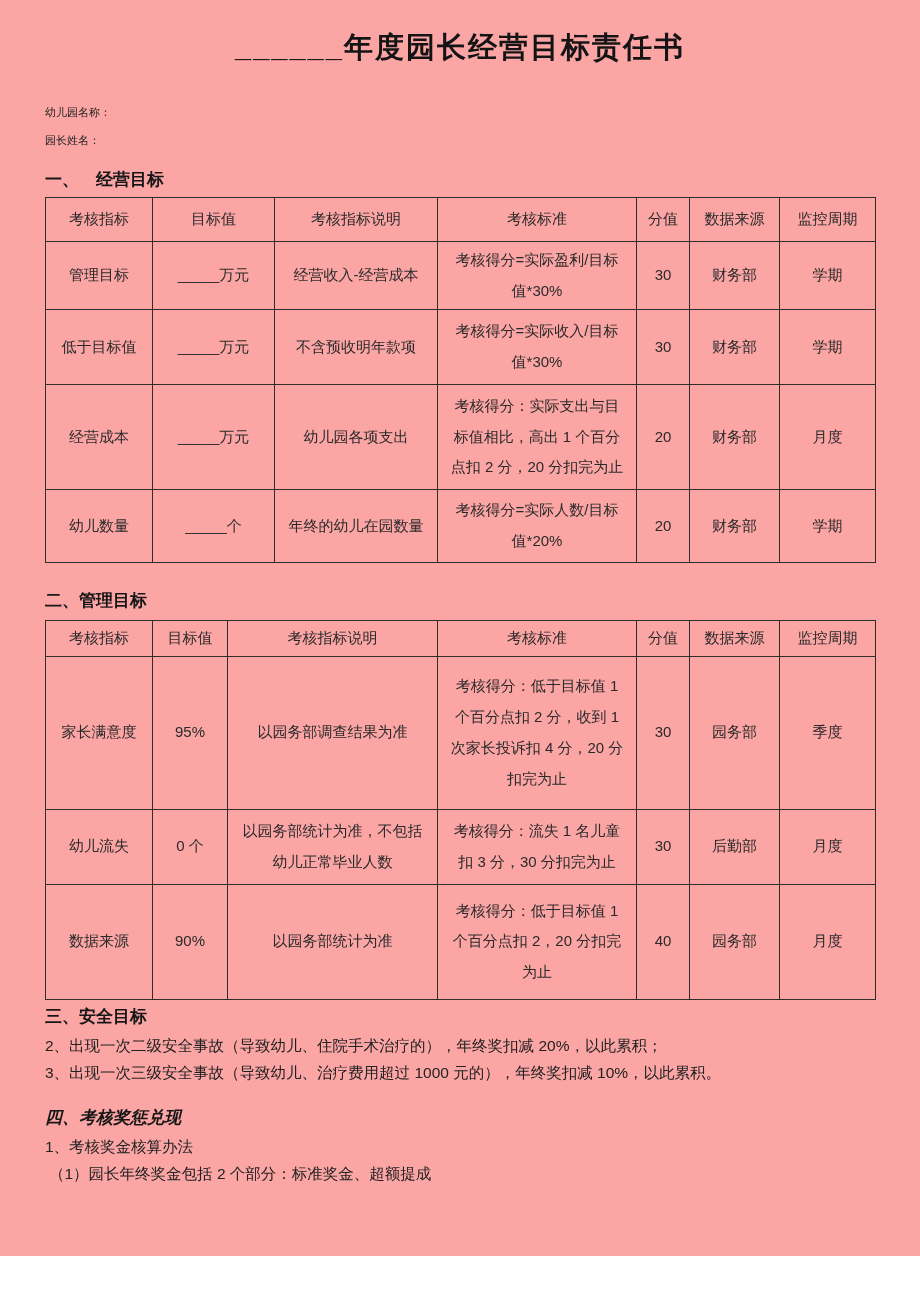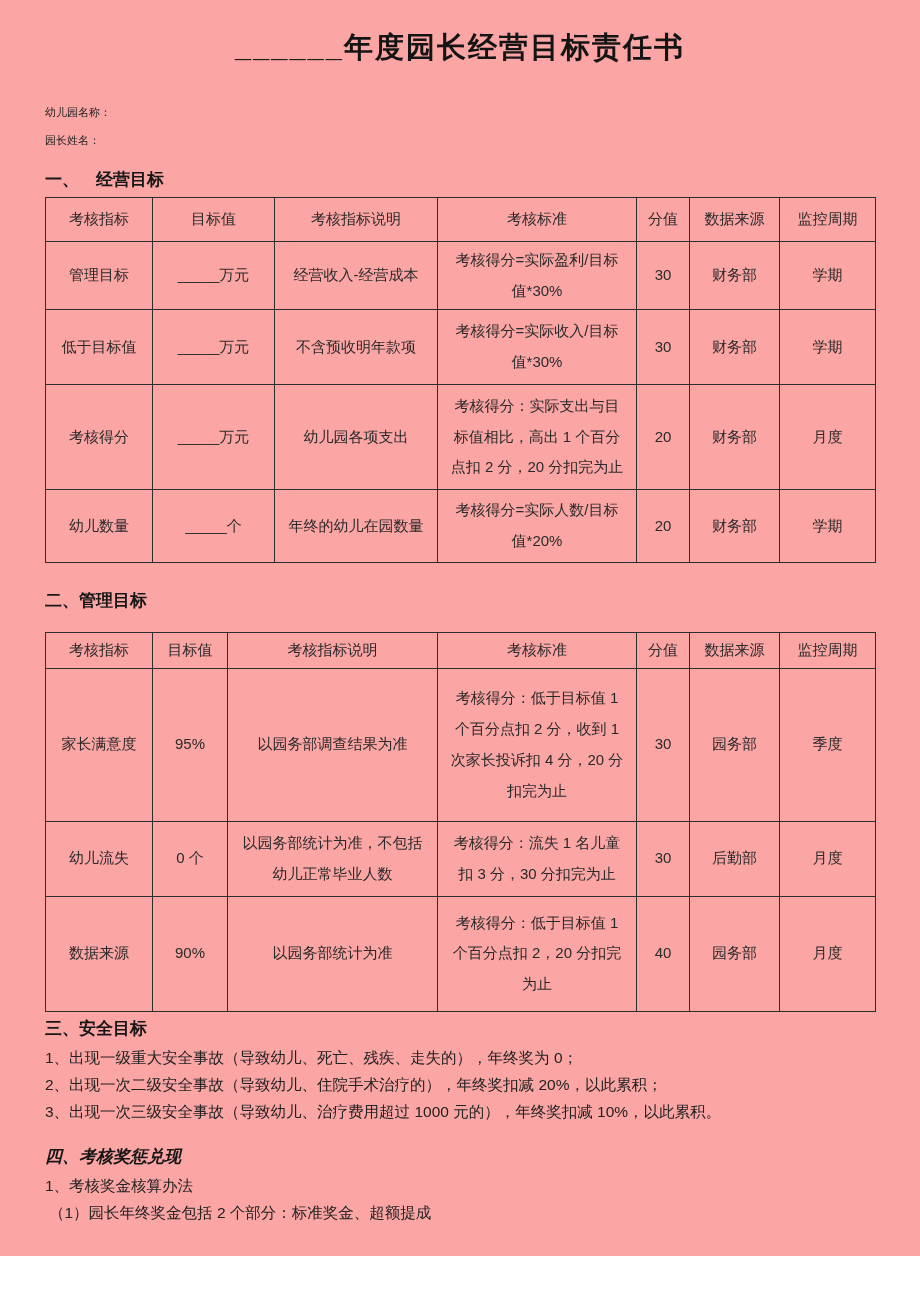--- a/index.html
+++ b/index.html
@@ -29,21 +29,21 @@
     font-size: 11px;
     line-height: 28px;
     color: #222;
   }
   .section-heading {
     font-size: 17px;
     font-weight: bold;
     color: #161616;
   }
   .s1 { margin-top: 14px; margin-bottom: 6px; }
-  .s2 { margin-top: 26px; margin-bottom: 20px; }
+  .s2 { margin-top: 26px; margin-bottom: 8px; }
   .s3 { margin-top: 5px; margin-bottom: 4px; }
   .s4 { margin-top: 20px; margin-bottom: 4px; font-style: italic; }
   table {
     border-collapse: collapse;
     table-layout: fixed;
     width: 830px;
   }
   td, th {
     border: 1px solid #2e2e2e;
     text-align: center;
@@ -111,21 +111,21 @@
       <td>低于目标值</td>
       <td>_____万元</td>
       <td>不含预收明年款项</td>
       <td>考核得分=实际收入/目标
 值*30%</td>
       <td>30</td>
       <td>财务部</td>
       <td>学期</td>
     </tr>
     <tr style="height:105px">
-      <td>考核得分</td>
+      <td>经营成本</td>
       <td>_____万元</td>
       <td>幼儿园各项支出</td>
       <td>考核得分：实际支出与目
 标值相比，高出 1 个百分
 点扣 2 分，20 分扣完为止</td>
       <td>20</td>
       <td>财务部</td>
       <td>月度</td>
     </tr>
     <tr style="height:73px">
@@ -195,21 +195,20 @@
 为止</td>
       <td>40</td>
       <td>园务部</td>
       <td>月度</td>
     </tr>
   </tbody>
     </table>
 
   <div class="section-heading s3">三、安全目标</div>
   <div>
-    <div class="list-item">1、出现一级重大安全事故（导致幼儿、死亡、残疾、走失的），年终奖为 0；</div>
     <div class="list-item">2、出现一次二级安全事故（导致幼儿、住院手术治疗的），年终奖扣减 20%，以此累积；</div>
     <div class="list-item">3、出现一次三级安全事故（导致幼儿、治疗费用超过 1000 元的），年终奖扣减 10%，以此累积。</div>
   </div>
 
   <div class="section-heading s4">四、考核奖惩兑现</div>
   <div>
     <div class="list-item">1、考核奖金核算办法</div>
     <div class="list-item indent">（1）园长年终奖金包括 2 个部分：标准奖金、超额提成</div>
   </div>
 

